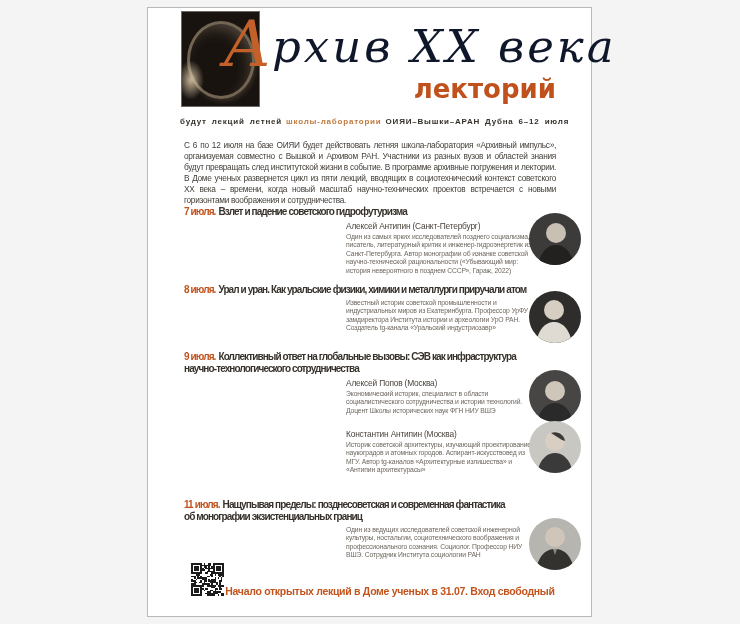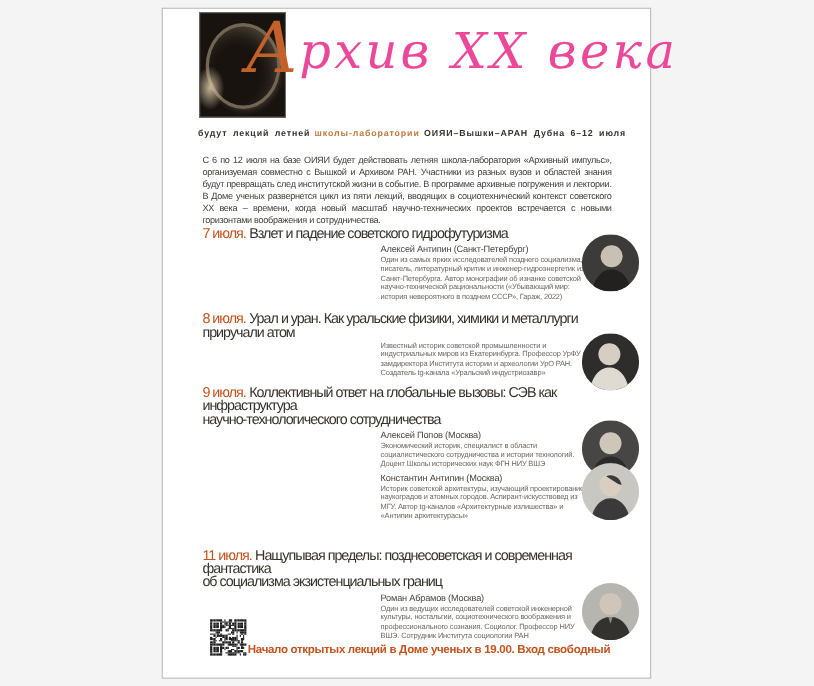--- a/index.html
+++ b/index.html
@@ -30,21 +30,21 @@
     background:radial-gradient(ellipse at 40% 50%, rgba(226,206,173,.85), rgba(226,206,173,0) 70%);
   }
   .t-initial{
     position:absolute;left:39px;top:4px;
     font-family:"DejaVu Serif",serif;font-style:italic;
     font-size:64px;line-height:1;color:#c4612a;
   }
   .t-rest{
     position:absolute;left:88px;top:16px;
     font-family:"DejaVu Serif",serif;font-style:italic;
-    font-size:45px;line-height:1;letter-spacing:3px;color:#ec4899;white-space:nowrap;
+    font-size:45px;line-height:1;letter-spacing:3px;color:#0f172a;white-space:nowrap;
   }
   .subtitle{
     position:absolute;right:0;top:68px;
     font-family:"DejaVu Sans",sans-serif;font-weight:bold;
     font-size:26px;line-height:1;color:#c0511c;
   }
   .tagline{
     position:absolute;left:-6px;right:-6px;top:109px;text-align:center;
     font-size:8px;font-weight:bold;letter-spacing:.8px;word-spacing:2px;
     color:#35312b;white-space:nowrap;
@@ -56,21 +56,21 @@
   .intro{
     position:absolute;left:0;right:0;top:132px;
     font-size:8.3px;line-height:11px;letter-spacing:-.3px;
     color:#45403a;text-align:justify;
   }
 
   
   .entry{position:absolute;left:0;right:-22px;}
   .e1{top:198px}.e2{top:276px}.e3{top:343px}.e4{top:418px}.e5{top:491px}
   .entry-title{
-    font-size:13px;font-weight:normal;letter-spacing:-.9px;line-height:12px;
+    font-size:10px;font-weight:bold;letter-spacing:-.9px;line-height:12px;
     color:#38322c;
   }
   .entry-title .date{color:#c2531d;margin-right:3px;}
   .entry-title .etitle{white-space:pre-line;}
   .srow{position:relative;margin-top:3px;margin-left:162px;width:190px;}
   .sname{font-size:8.4px;letter-spacing:-.2px;color:#4a443d;margin-bottom:2px;}
   .sbio{font-size:6.8px;line-height:8.4px;letter-spacing:-.15px;color:#6e675f;}
   .photo{
     position:absolute;top:-8px;right:-45px;width:52px;height:52px;
     border-radius:50%;overflow:hidden;
@@ -99,20 +99,21 @@
 
 <div class="poster">
   <div class="content">
 
     <div class="art">
       <div class="ring"></div>
       <div class="blotch"></div>
     </div>
     <div class="t-initial">А</div>
     <div class="t-rest">рхив XX века</div>
+    <div class="subtitle">лекторий</div>
 
     <div class="tagline"><span>будут лекций летней</span><span class="hl">школы-лаборатории</span><span>ОИЯИ–Вышки–АРАН Дубна 6–12 июля</span></div>
 
     <div class="intro">С 6 по 12 июля на базе ОИЯИ будет действовать летняя школа-лаборатория «Архивный импульс», организуемая совместно с Вышкой и Архивом РАН. Участники из разных вузов и областей знания будут превращать след институтской жизни в событие. В программе архивные погружения и лектории. В Доме ученых развернется цикл из пяти лекций, вводящих в социотехнический контекст советского XX века – времени, когда новый масштаб научно-технических проектов встречается с новыми горизонтами воображения и сотрудничества.</div>
 
     <div class="entry e1">
       <div class="entry-title"><span class="date">7 июля.</span><span class="etitle">Взлет и падение советского гидрофутуризма</span></div>
       <div class="srow">
         <div class="sname">Алексей Антипин (Санкт-Петербург)</div>
         <div class="sbio">Один из самых ярких исследователей позднего социализма, писатель, литературный критик и инженер-гидроэнергетик из Санкт-Петербурга. Автор монографии об изнанке советской научно-технической рациональности («Убывающий мир: история невероятного в позднем СССР», Гараж, 2022)</div>
@@ -166,23 +167,22 @@
               <circle cx="26" cy="20" r="10" fill="var(--skin)"></circle>
               <path d="M22 12 a10 10 0 0 1 14 8 l-3 -1 z" fill="var(--coat)"></path>
               <path d="M8 52 C11 37 19 32 26 32 C33 32 41 37 44 52 Z" fill="var(--coat)"></path>
             </svg>
         </div>
       </div>
     </div>
 
     <div class="entry e5">
       <div class="entry-title"><span class="date">11 июля.</span><span class="etitle">Нащупывая пределы: позднесоветская и современная фантастика
-об социализма экзистенциальных границ</span></div>
+об монографии экзистенциальных границ</span></div>
       <div class="srow">
-        <div class="sname">Роман Абрамов (Москва)</div>
         <div class="sbio">Один из ведущих исследователей советской инженерной культуры, ностальгии, социотехнического воображения и профессионального сознания. Социолог. Профессор НИУ ВШЭ. Сотрудник Института социологии РАН</div>
         <div class="photo p5">
           <svg viewBox="0 0 52 52">
               <rect width="52" height="52" fill="var(--bg)"></rect>
               <circle cx="26" cy="19" r="10" fill="var(--skin)"></circle>
               <path d="M7 52 C10 36 18 31 26 31 C34 31 42 36 45 52 Z" fill="var(--coat)"></path>
               <path d="M24 31 l2 6 l2 -6 z" fill="#8c8a85"></path>
             </svg>
         </div>
       </div>
@@ -437,16 +437,16 @@
         <div style="grid-area: 21 / 7;"></div>
         <div style="grid-area: 21 / 11;"></div>
         <div style="grid-area: 21 / 12;"></div>
         <div style="grid-area: 21 / 13;"></div>
         <div style="grid-area: 21 / 14;"></div>
         <div style="grid-area: 21 / 15;"></div>
         <div style="grid-area: 21 / 18;"></div>
         <div style="grid-area: 21 / 20;"></div>
         <div style="grid-area: 21 / 21;"></div>
       </div>
-    <div class="footer-text">Начало открытых лекций в Доме ученых в 19.00. Вход свободный</div>
+    <div class="footer-text">Начало открытых лекций в Доме ученых в 31.07. Вход свободный</div>
 
   </div>
 </div>
 
 </body></html>

